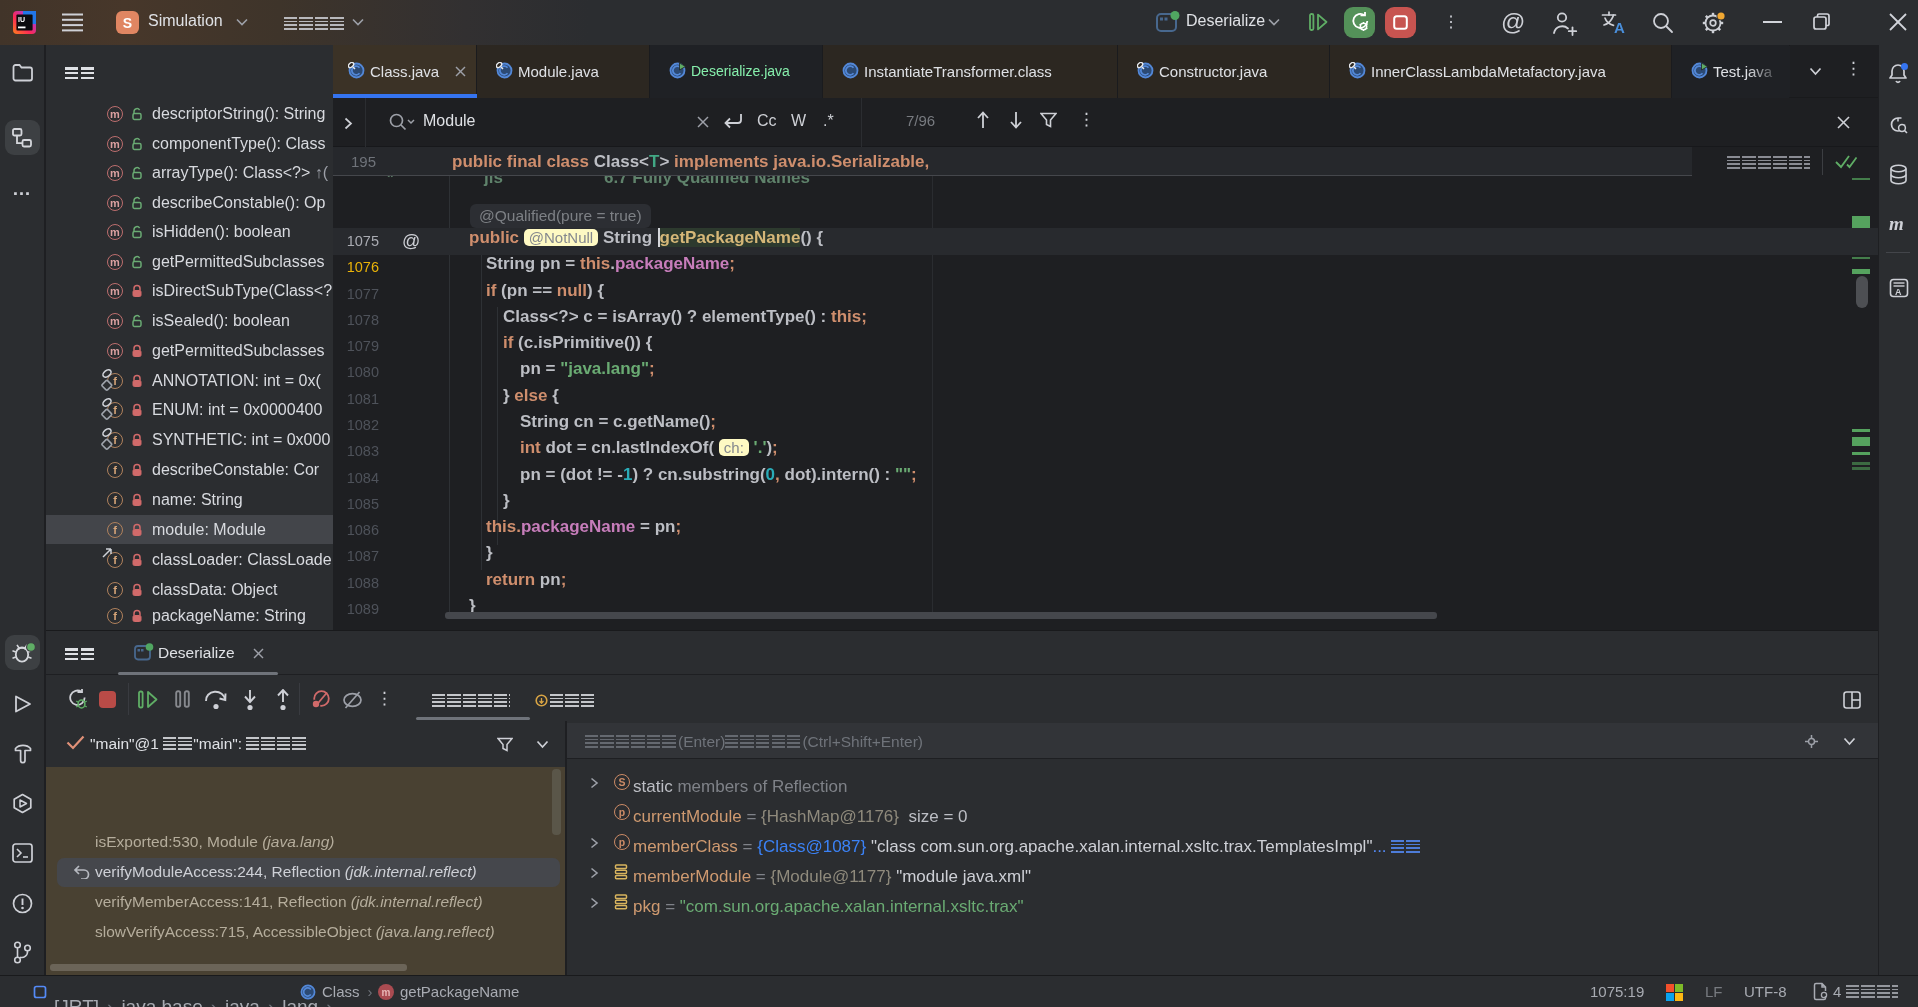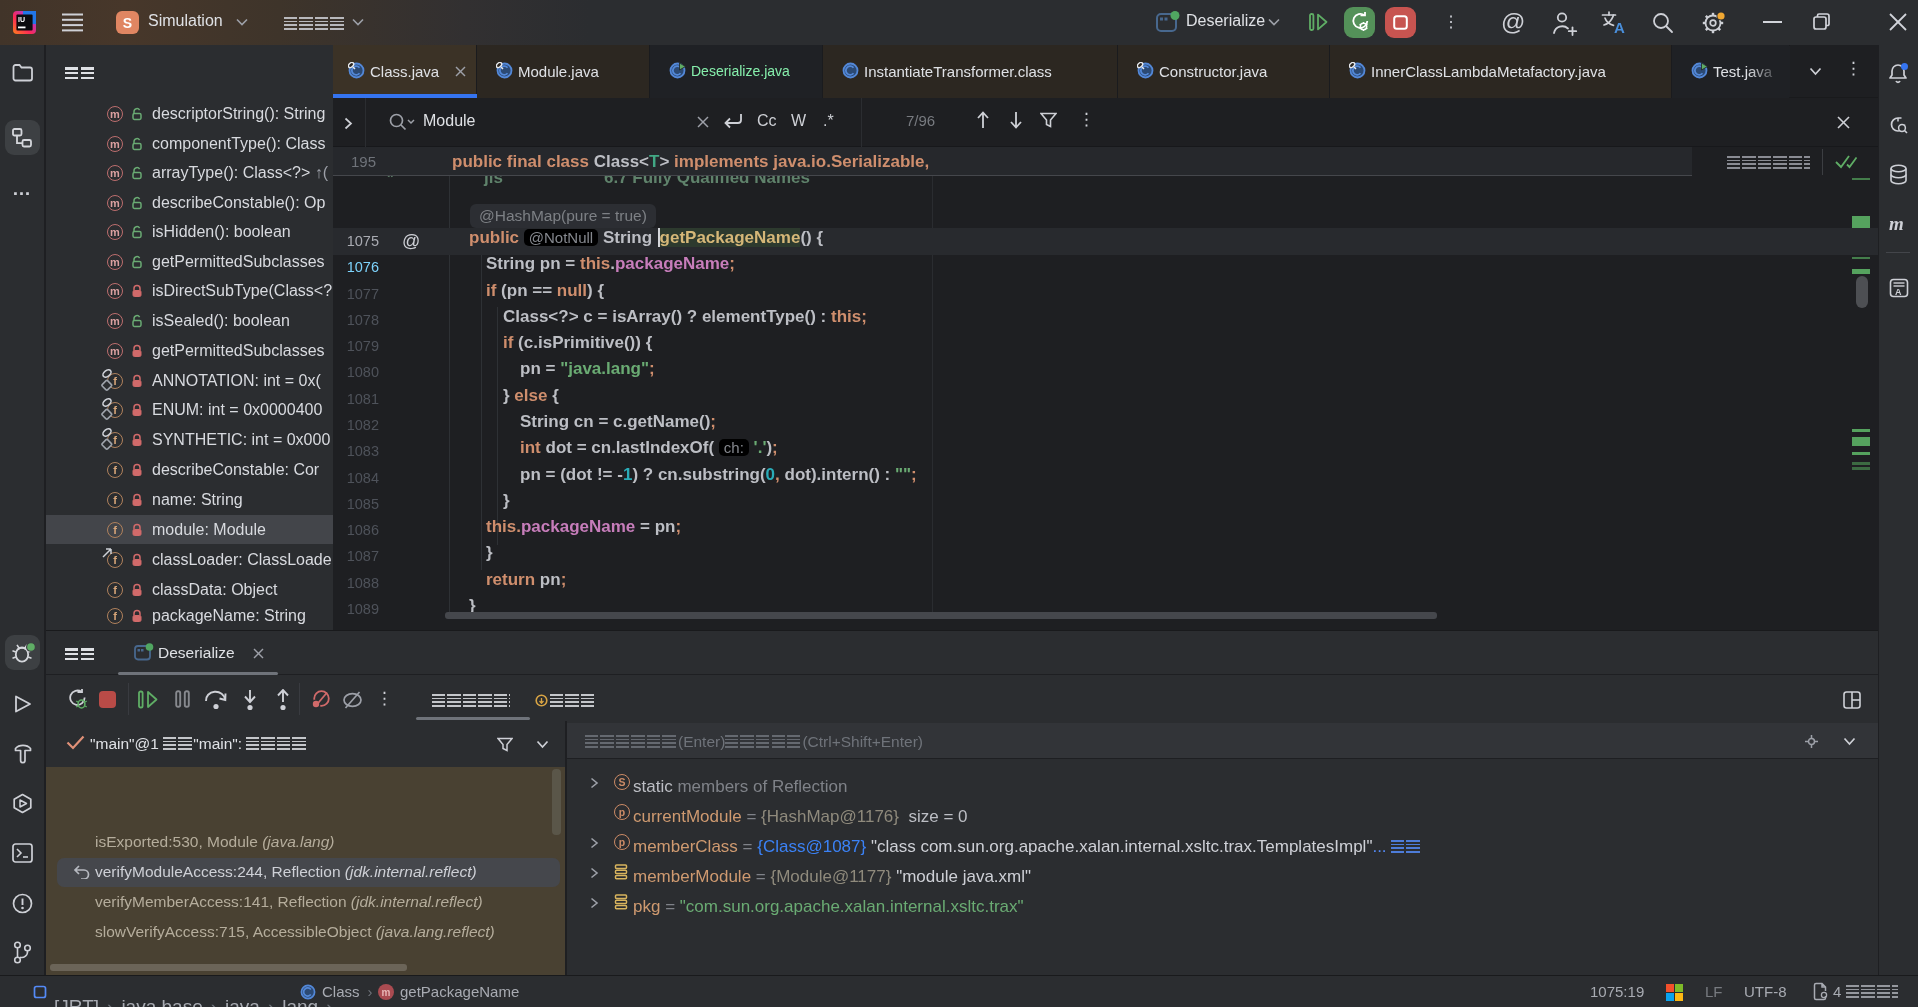--- a/index.html
+++ b/index.html
@@ -34,21 +34,21 @@
 .trow .tx{margin-left:9px}
 .ring{position:absolute;left:2px;top:2px;width:16px;height:16px;border-radius:50%;
 font:bold 11px "Liberation Sans",sans-serif;display:flex;align-items:center;justify-content:center}
 .ring.m{border:1.5px solid #bd6e6e;color:#dba0a0}
 .ring.f{border:1.5px solid #b0815c;color:#d8a679}
 
 .cl{position:absolute;left:0;width:1545px;height:27px;line-height:27px;white-space:pre;
 font:bold 17px "Liberation Sans",sans-serif;color:#bcbec4}
 .cl span{vertical-align:baseline}
 .ln{position:absolute;width:46px;text-align:right;color:#494d54;font:14.5px "Liberation Sans",sans-serif;height:27px;line-height:27px}
-.inlay{background:#000000;color:#85888e;border-radius:5px;padding:0 5px;font:15px "Liberation Sans",sans-serif}
+.inlay{background:#fef9c3;color:#85888e;border-radius:5px;padding:0 5px;font:15px "Liberation Sans",sans-serif}
 
 .vrow{position:absolute;height:30px;display:flex;align-items:flex-end;font-size:17px;white-space:nowrap}
 .frames{position:absolute;left:0;top:136px;width:520px;height:209px;background:#494132;overflow:hidden}
 .frow{position:absolute;left:0;width:520px;height:30px;line-height:30px;color:#b5ad9c;font-size:15.5px;white-space:nowrap}
 .frow i{font-style:italic}
 </style>
 </head>
 <body>
 <div id="app">
 
@@ -561,24 +561,24 @@
           <line x1="1" y1="1" x2="12" y2="12"></line>
           <line x1="12" y1="1" x2="1" y2="12"></line>
         </g>
       </svg>
 <div class="abs" style="left:116px;top:131px;width:1px;height:436px;background:#2e3135"></div>
 <div class="abs" style="left:148px;top:209px;width:1px;height:316px;background:#2e3135"></div>
 <div class="abs" style="left:164px;top:262px;width:1px;height:238px;background:#2e3135"></div>
 <div class="abs" style="left:599px;top:131px;width:1px;height:436px;background:#2a2c30"></div>
 <div class="abs" style="left:0;top:183px;width:1545px;height:27px;background:#282a2e"></div>
 <div class="cl" style="top:123px;left:0"><span class="abs" style="left:54px;color:#5f826b">*</span><span class="abs" style="left:151px;color:#5f826b">jls</span><span class="abs" style="left:271px;color:#5f826b">6.7 Fully Qualified Names</span></div>
-<div class="abs" style="top:159px;left:137px;height:24px;line-height:24px;background:#2c2e33;border-radius:6px;padding:0 9px;color:#7d8085;font-size:15.5px">@HashMap(pure = true)</div>
+<div class="abs" style="top:159px;left:137px;height:24px;line-height:24px;background:#2c2e33;border-radius:6px;padding:0 9px;color:#7d8085;font-size:15.5px">@Qualified(pure = true)</div>
 <div class="ln" style="left:0;top:183px;color:#a9abb2">1075</div>
 <div class="cl" style="top:183px;left:136px"><span style="color:#cf8e6d">public</span> <span class="inlay" style="font-size:15px">@NotNull</span> <span style="color:#bcbec4">String</span><span style="display:inline-block;width:1.5px;height:19px;background:#d4d6da;vertical-align:-4px;margin-left:6px"></span><span style="background:#2d3a2e;color:#d5b778">getPackageName</span><span style="color:#bcbec4">() {</span></div>
-<div class="ln" style="left:0;top:209px;color:#7dd3fc">1076</div>
+<div class="ln" style="left:0;top:209px;color:#eab308">1076</div>
 <div class="cl" style="top:209px;left:153px"><span style="color:#bcbec4">String pn = </span><span style="color:#cf8e6d">this</span><span style="color:#bcbec4">.</span><span style="color:#c77dbb">packageName</span><span style="color:#cf8e6d">;</span></div>
 <div class="ln" style="left:0;top:236px;color:#4e525a">1077</div>
 <div class="cl" style="top:236px;left:153px"><span style="color:#cf8e6d">if </span><span style="color:#bcbec4">(pn == </span><span style="color:#cf8e6d">null</span><span style="color:#bcbec4">) {</span></div>
 <div class="ln" style="left:0;top:262px;color:#4e525a">1078</div>
 <div class="cl" style="top:262px;left:170px"><span style="color:#bcbec4">Class&lt;?&gt; c = isArray() ? elementType() : </span><span style="color:#cf8e6d">this</span><span style="color:#cf8e6d">;</span></div>
 <div class="ln" style="left:0;top:288px;color:#4e525a">1079</div>
 <div class="cl" style="top:288px;left:170px"><span style="color:#cf8e6d">if </span><span style="color:#bcbec4">(c.isPrimitive()) {</span></div>
 <div class="ln" style="left:0;top:314px;color:#4e525a">1080</div>
 <div class="cl" style="top:314px;left:187px"><span style="color:#bcbec4">pn = </span><span style="color:#6aab73">"java.lang"</span><span style="color:#cf8e6d">;</span></div>
 <div class="ln" style="left:0;top:341px;color:#4e525a">1081</div>

